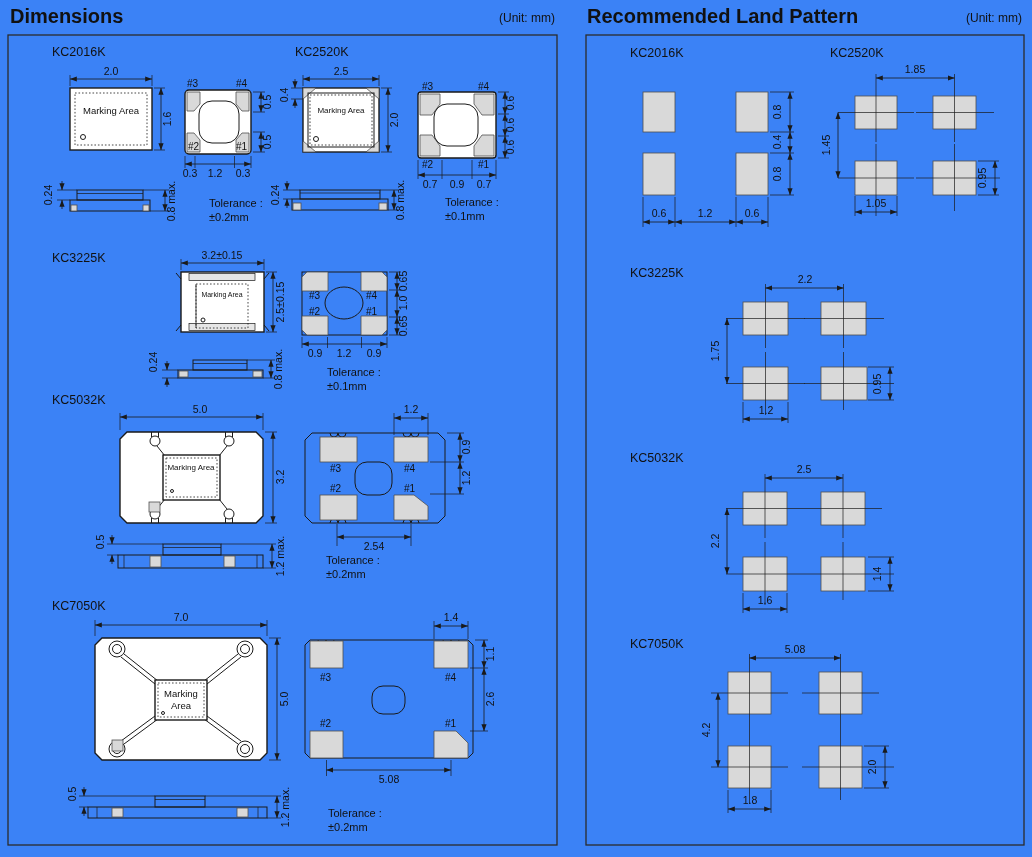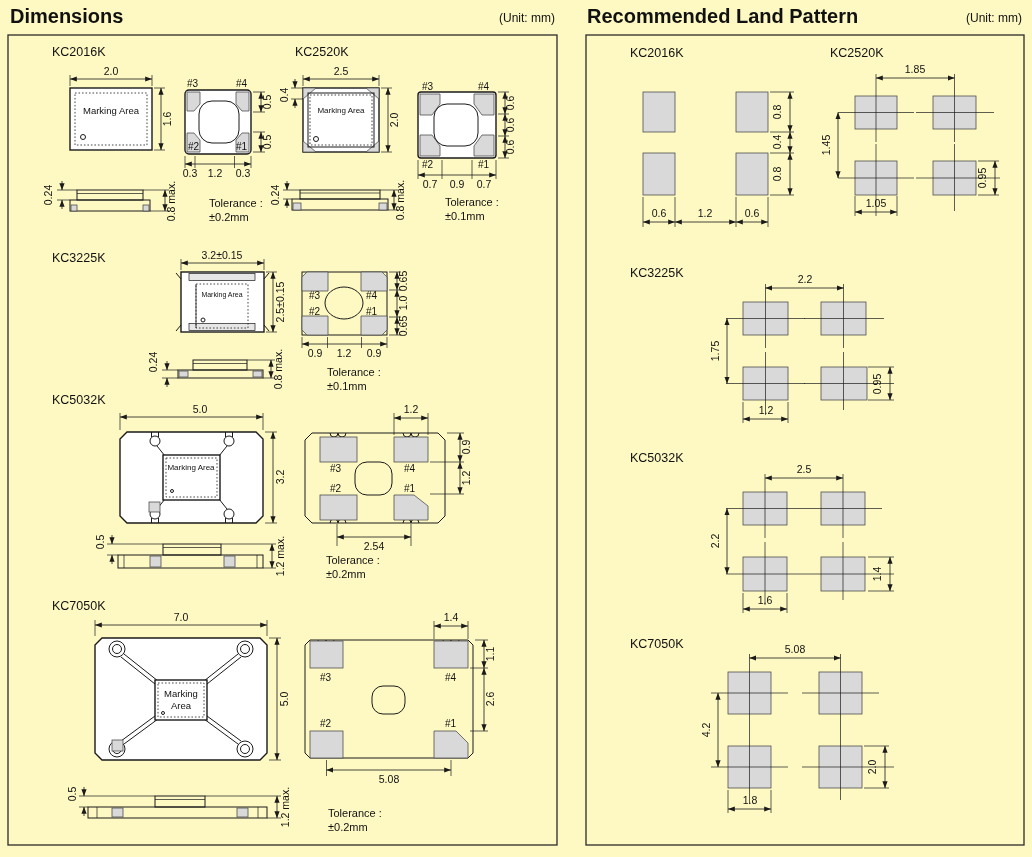--- a/index.html
+++ b/index.html
@@ -1,16 +1,16 @@
 <!DOCTYPE html>
 <html><head>
 <meta charset="utf-8">
 <style>
   html,body{margin:0;padding:0;background:#ffffff;}
-  #page{position:relative;width:1032px;height:857px;background:#fef9c3;font-family:"Liberation Sans",sans-serif;}
+  #page{position:relative;width:1032px;height:857px;background:#3b82f6;font-family:"Liberation Sans",sans-serif;}
   svg text{font-family:"Liberation Sans",sans-serif;fill:#111;}
   .t-title{font-size:20px;font-weight:bold;}
   .t-unit{font-size:12px;}
   .t-sec{font-size:12.5px;}
   .t-dim{font-size:10.5px;}
   .t-pad{font-size:10px;}
   .t-mark{font-size:9.5px;}
   .t-mark-s{font-size:8px;}
   .t-mark-xs{font-size:7px;}
   .t-tol{font-size:11px;}

